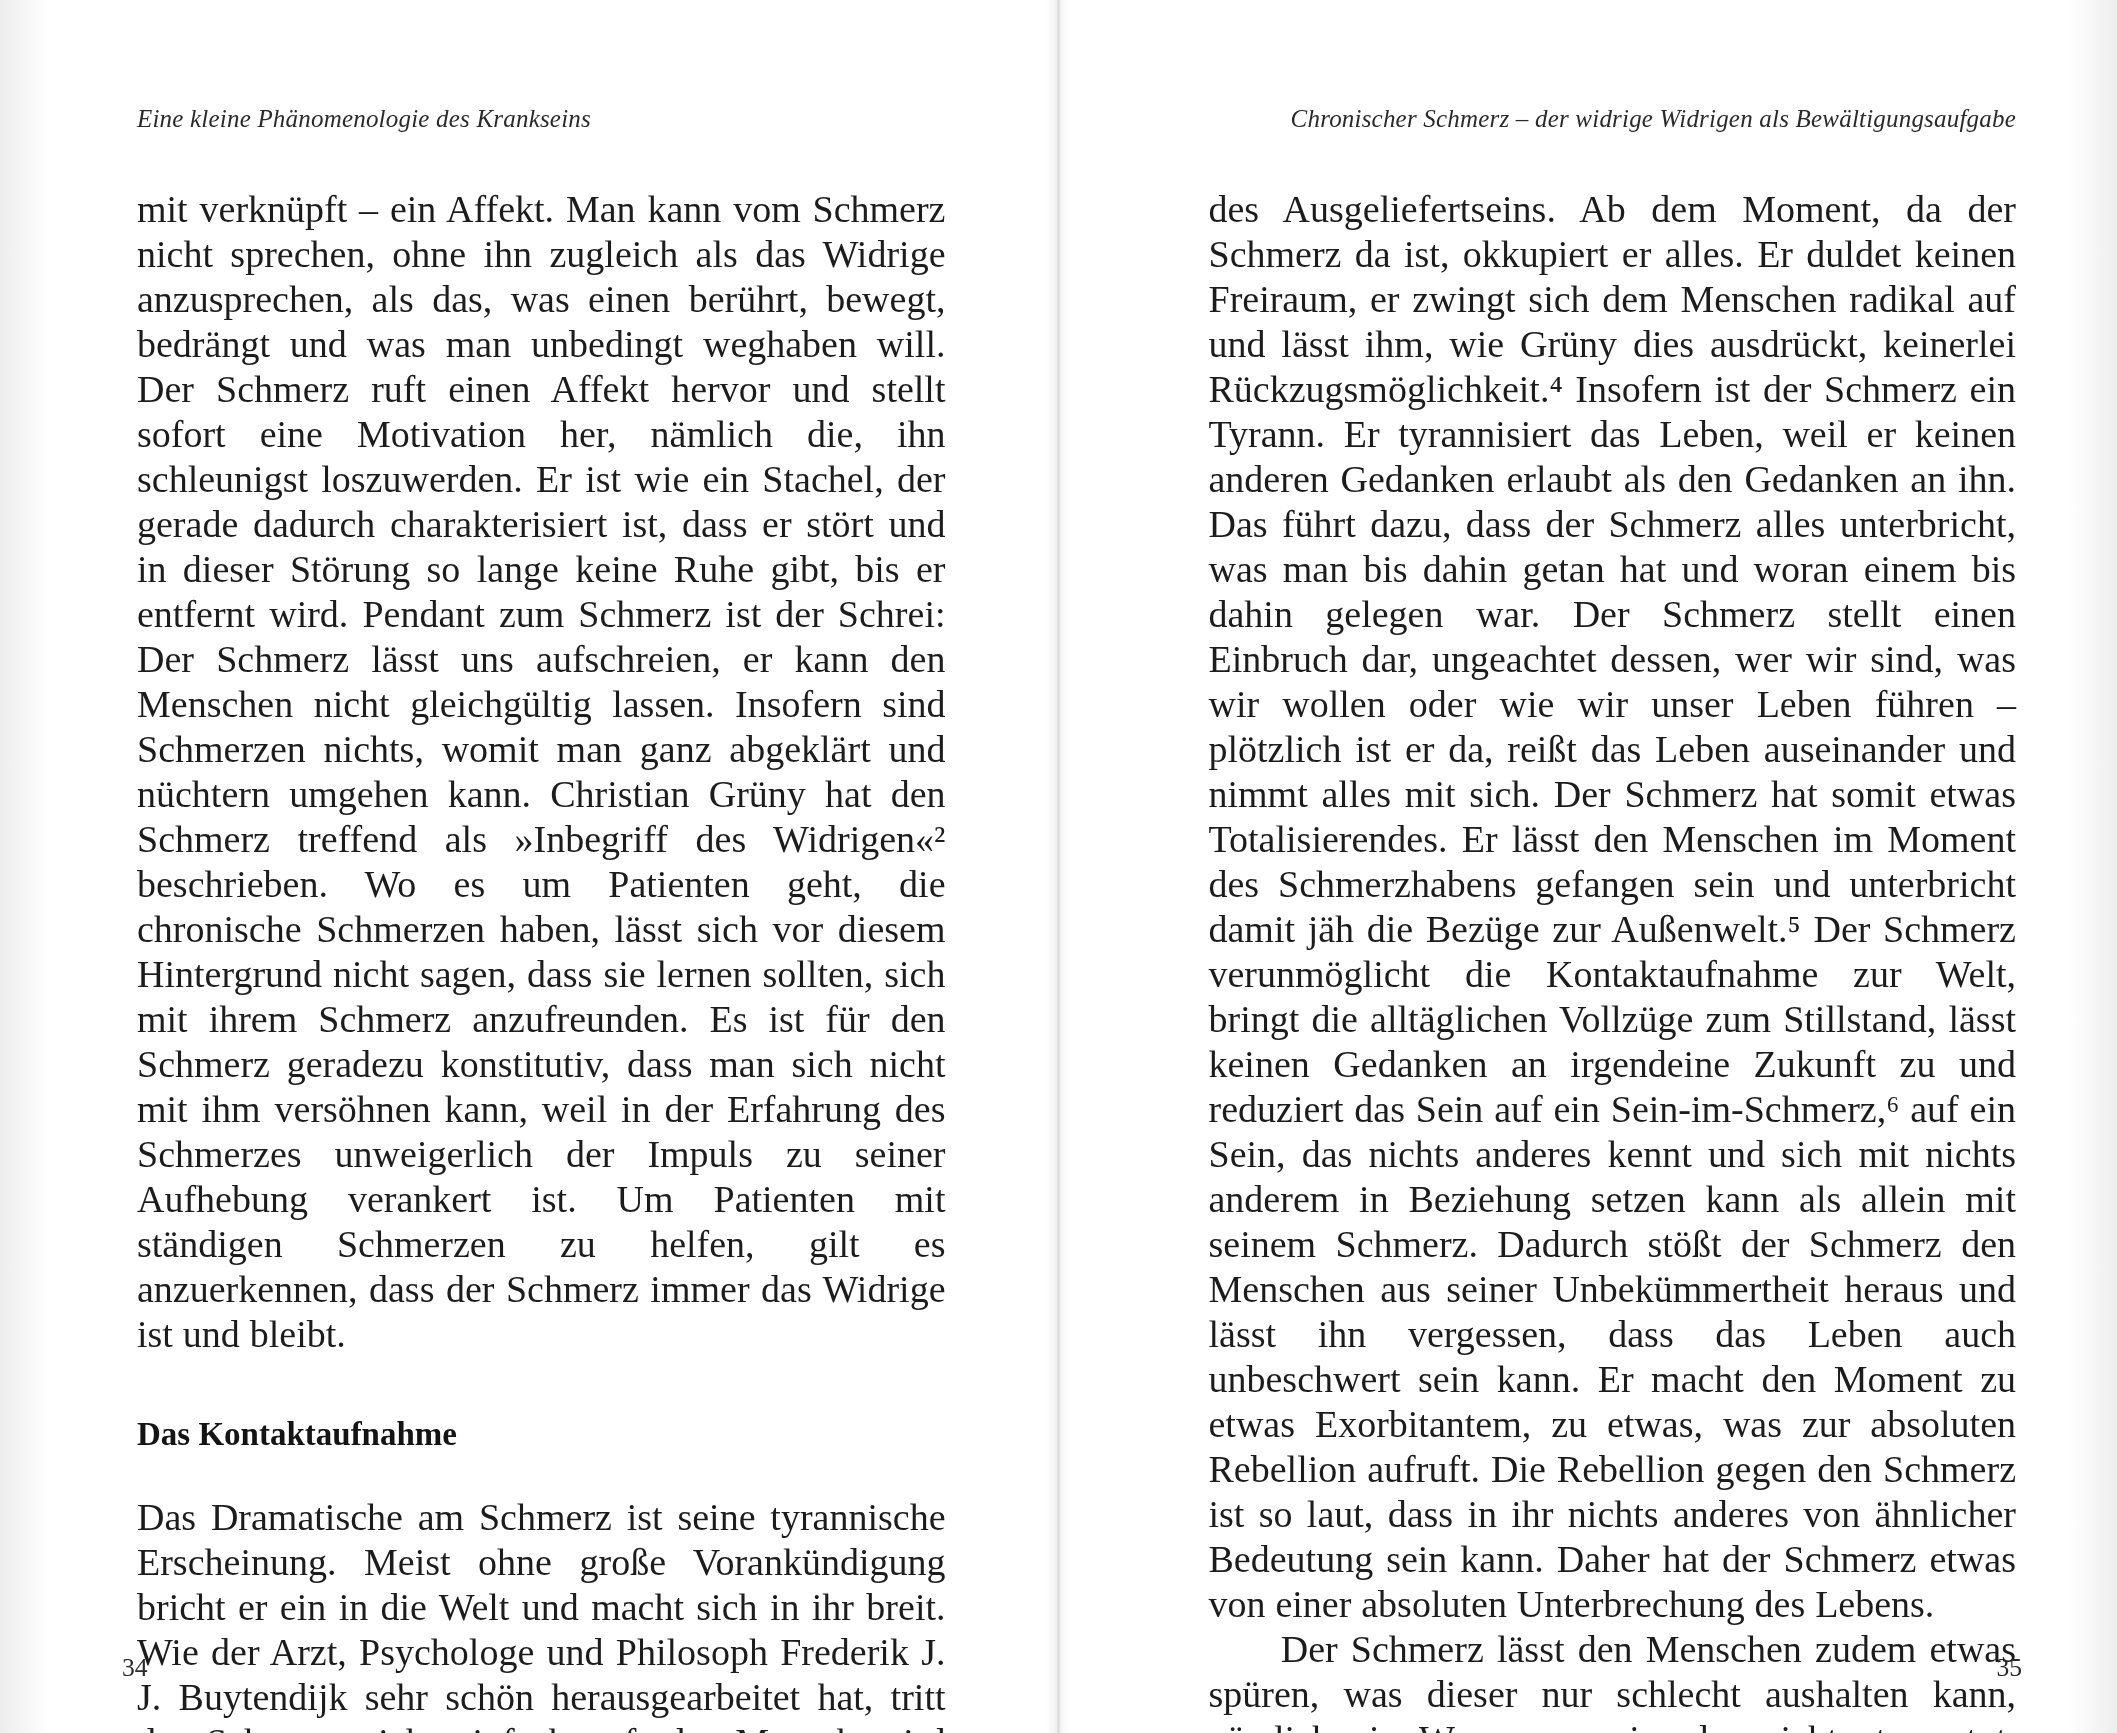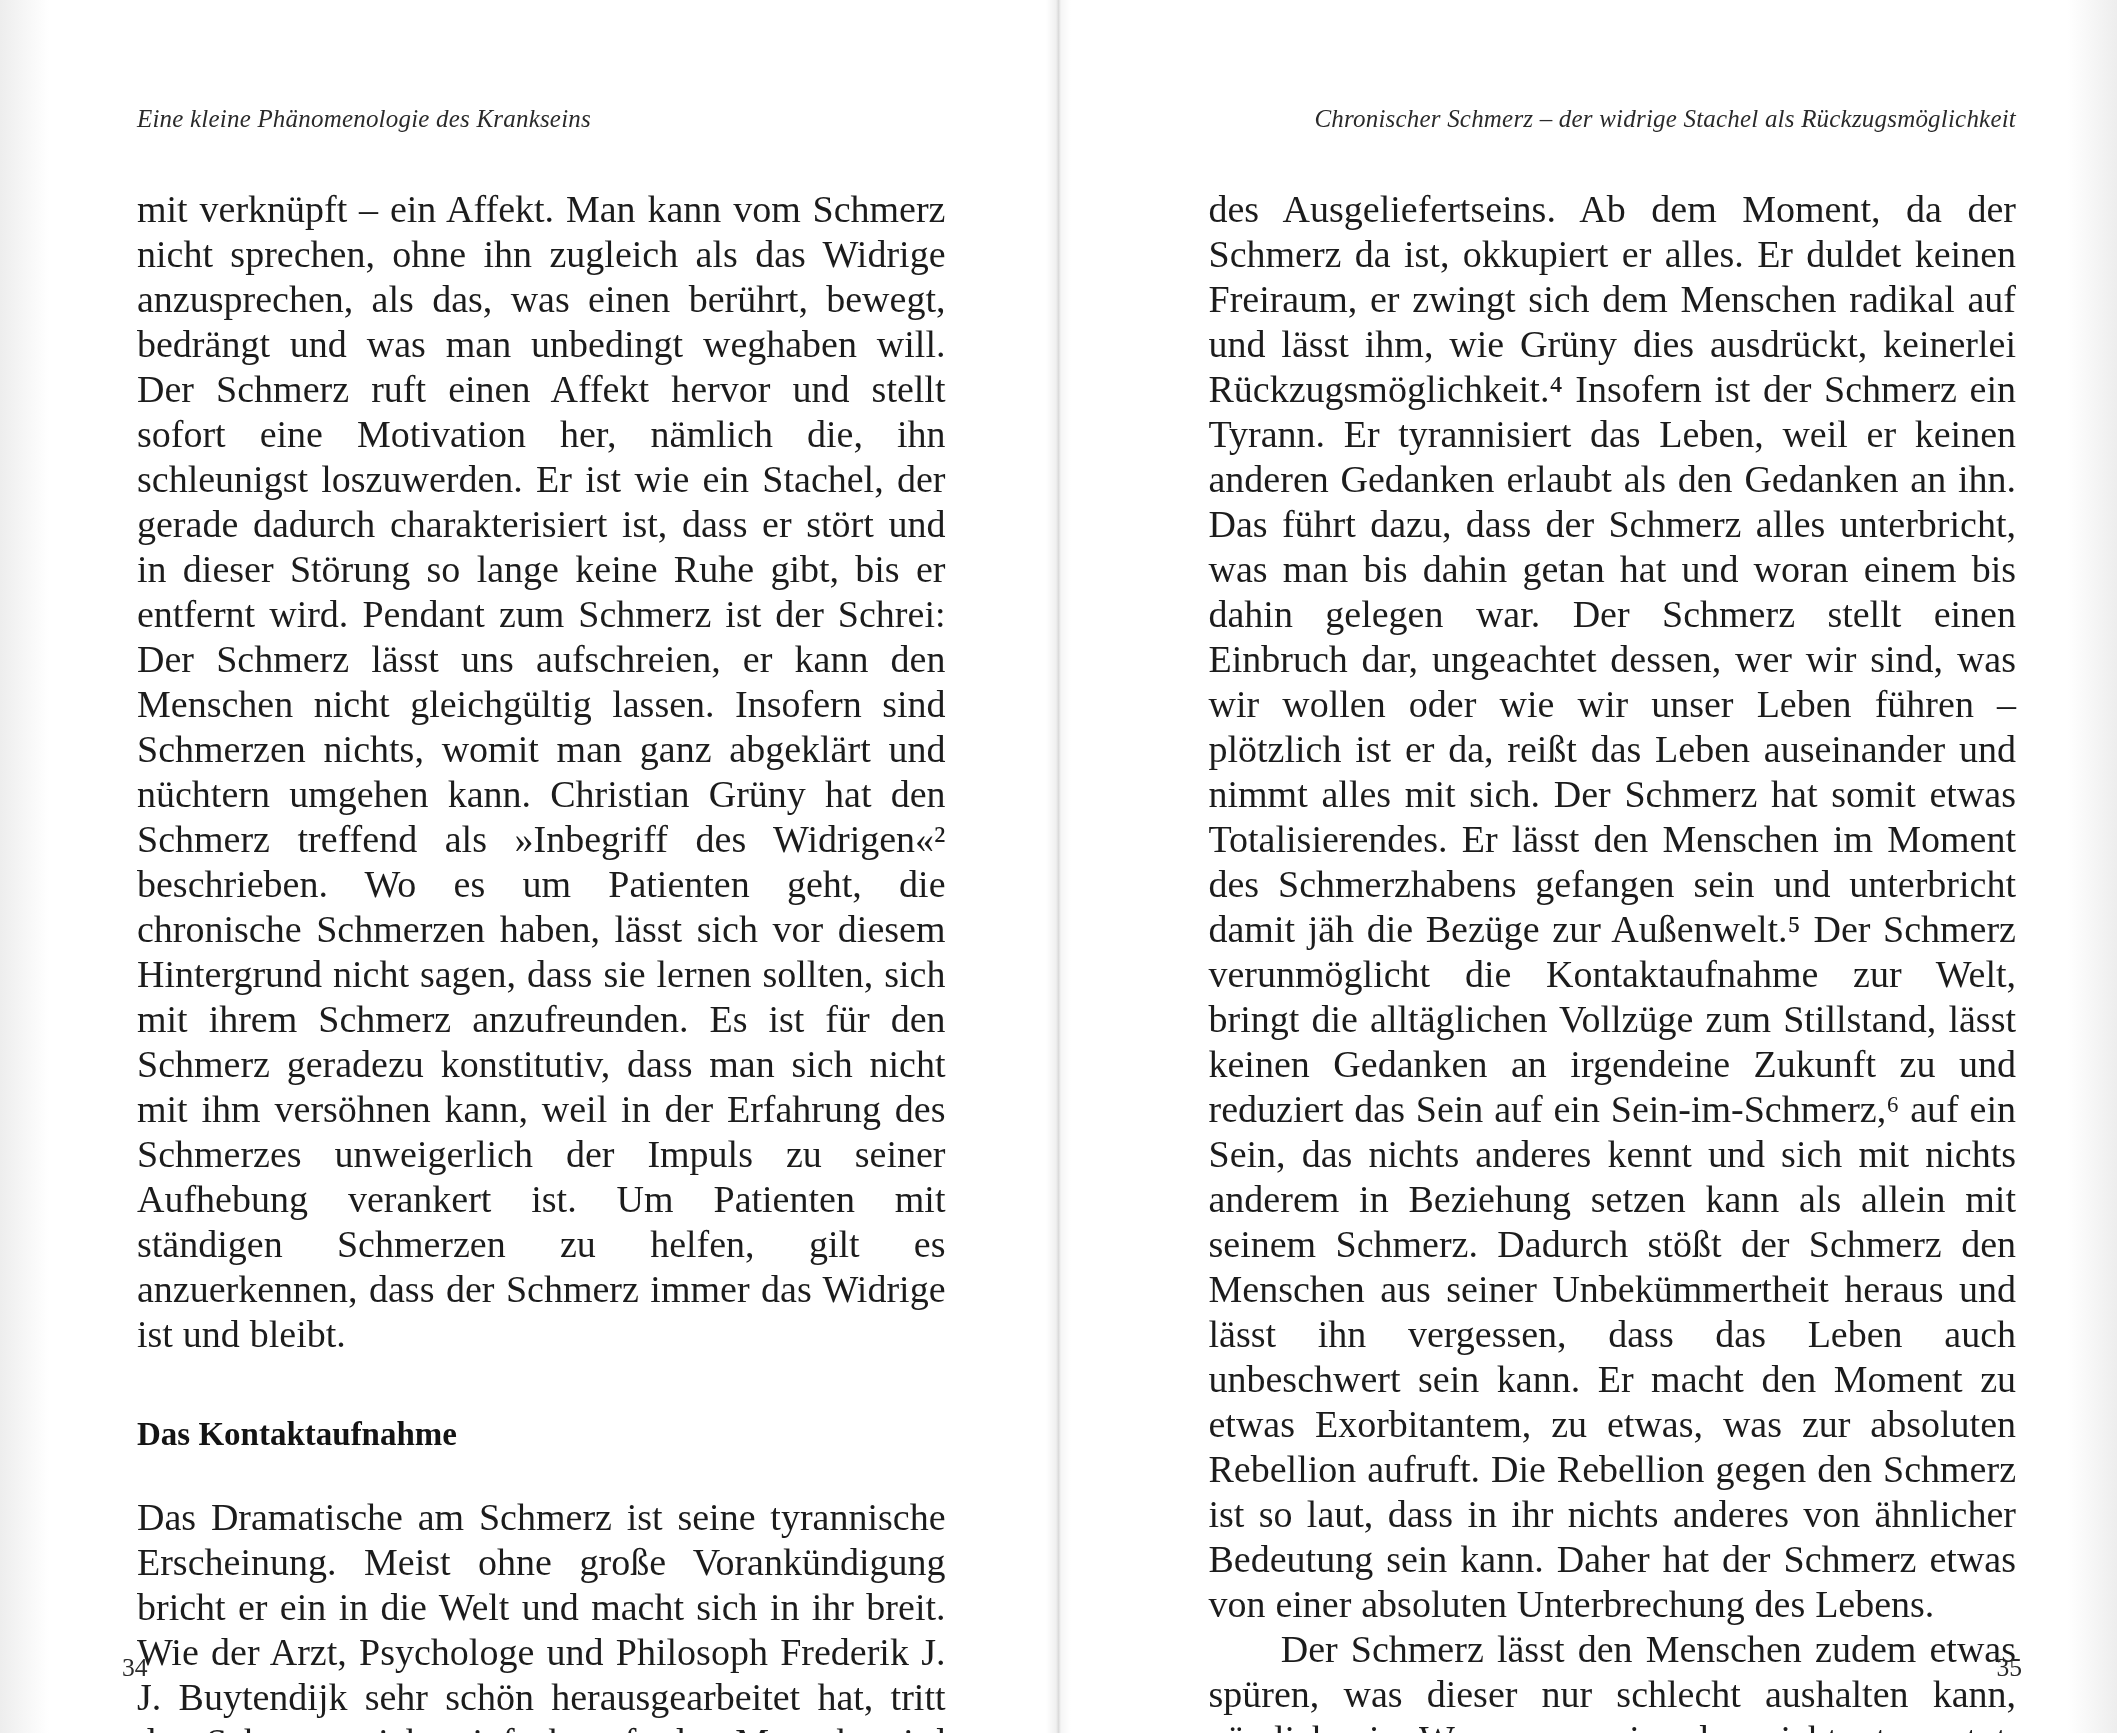--- a/index.html
+++ b/index.html
@@ -115,21 +115,21 @@
     <p class="para">mit verknüpft – ein Affekt. Man kann vom Schmerz nicht sprechen, ohne ihn zugleich als das Widrige anzusprechen, als das, was einen berührt, bewegt, bedrängt und was man unbedingt weghaben will. Der Schmerz ruft einen Affekt hervor und stellt sofort eine Motivation her, nämlich die, ihn schleunigst loszuwerden. Er ist wie ein Stachel, der gerade dadurch charakterisiert ist, dass er stört und in dieser Störung so lange keine Ruhe gibt, bis er entfernt wird. Pendant zum Schmerz ist der Schrei: Der Schmerz lässt uns aufschreien, er kann den Menschen nicht gleichgültig lassen. Insofern sind Schmerzen nichts, womit man ganz abgeklärt und nüchtern umgehen kann. Christian Grüny hat den Schmerz treffend als »Inbegriff des Widrigen«² beschrieben. Wo es um Patienten geht, die chronische Schmerzen haben, lässt sich vor diesem Hintergrund nicht sagen, dass sie lernen sollten, sich mit ihrem Schmerz anzufreunden. Es ist für den Schmerz geradezu konstitutiv, dass man sich nicht mit ihm versöhnen kann, weil in der Erfahrung des Schmerzes unweigerlich der Impuls zu seiner Aufhebung verankert ist. Um Patienten mit ständigen Schmerzen zu helfen, gilt es anzuerkennen, dass der Schmerz immer das Widrige ist und bleibt.</p>
 
     <h2 class="section-heading">Das Kontaktaufnahme</h2>
 
     <p class="para">Das Dramatische am Schmerz ist seine tyrannische Erscheinung. Meist ohne große Vorankündigung bricht er ein in die Welt und macht sich in ihr breit. Wie der Arzt, Psychologe und Philosoph Frederik J. J. Buytendijk sehr schön herausgearbeitet hat, tritt der Schmerz nicht einfach auf, der Mensch wird vielmehr vom Schmerz getroffen.³ Mit dem Schmerz macht man die Erfahrung des Getroffenwerdens und damit</p>
 
     <div class="page-number pn-left">34</div>
   </div>
 
   <div class="page right">
-    <div class="running-head">Chronischer Schmerz – der widrige Stachel als Rückzugsmöglichkeit</div>
+    <div class="running-head">Chronischer Schmerz – der widrige Widrigen als Bewältigungsaufgabe</div>
 
     <p class="para">des Ausgeliefertseins. Ab dem Moment, da der Schmerz da ist, okkupiert er alles. Er duldet keinen Freiraum, er zwingt sich dem Menschen radikal auf und lässt ihm, wie Grüny dies ausdrückt, keinerlei Rückzugsmöglichkeit.⁴ Insofern ist der Schmerz ein Tyrann. Er tyrannisiert das Leben, weil er keinen anderen Gedanken erlaubt als den Gedanken an ihn. Das führt dazu, dass der Schmerz alles unterbricht, was man bis dahin getan hat und woran einem bis dahin gelegen war. Der Schmerz stellt einen Einbruch dar, ungeachtet dessen, wer wir sind, was wir wollen oder wie wir unser Leben führen – plötzlich ist er da, reißt das Leben auseinander und nimmt alles mit sich. Der Schmerz hat somit etwas Totalisierendes. Er lässt den Menschen im Moment des Schmerzhabens gefangen sein und unterbricht damit jäh die Bezüge zur Außenwelt.⁵ Der Schmerz verunmöglicht die Kontaktaufnahme zur Welt, bringt die alltäglichen Vollzüge zum Stillstand, lässt keinen Gedanken an irgendeine Zukunft zu und reduziert das Sein auf ein Sein-im-Schmerz,⁶ auf ein Sein, das nichts anderes kennt und sich mit nichts anderem in Beziehung setzen kann als allein mit seinem Schmerz. Dadurch stößt der Schmerz den Menschen aus seiner Unbekümmertheit heraus und lässt ihn vergessen, dass das Leben auch unbeschwert sein kann. Er macht den Moment zu etwas Exorbitantem, zu etwas, was zur absoluten Rebellion aufruft. Die Rebellion gegen den Schmerz ist so laut, dass in ihr nichts anderes von ähnlicher Bedeutung sein kann. Daher hat der Schmerz etwas von einer absoluten Unterbrechung des Lebens.</p>
 
     <p class="para indent">Der Schmerz lässt den Menschen zudem etwas spüren, was dieser nur schlecht aushalten kann, nämlich ein Wesen zu sein, das nicht etwas tut, sondern dem etwas widerfährt. Der Schmerz ist wohl das dramatischste und totalisierendste</p>
 
     <div class="page-number pn-right">35</div>
   </div>
 
   <div class="gutter"></div>
   <div class="edge edge-left"></div>

